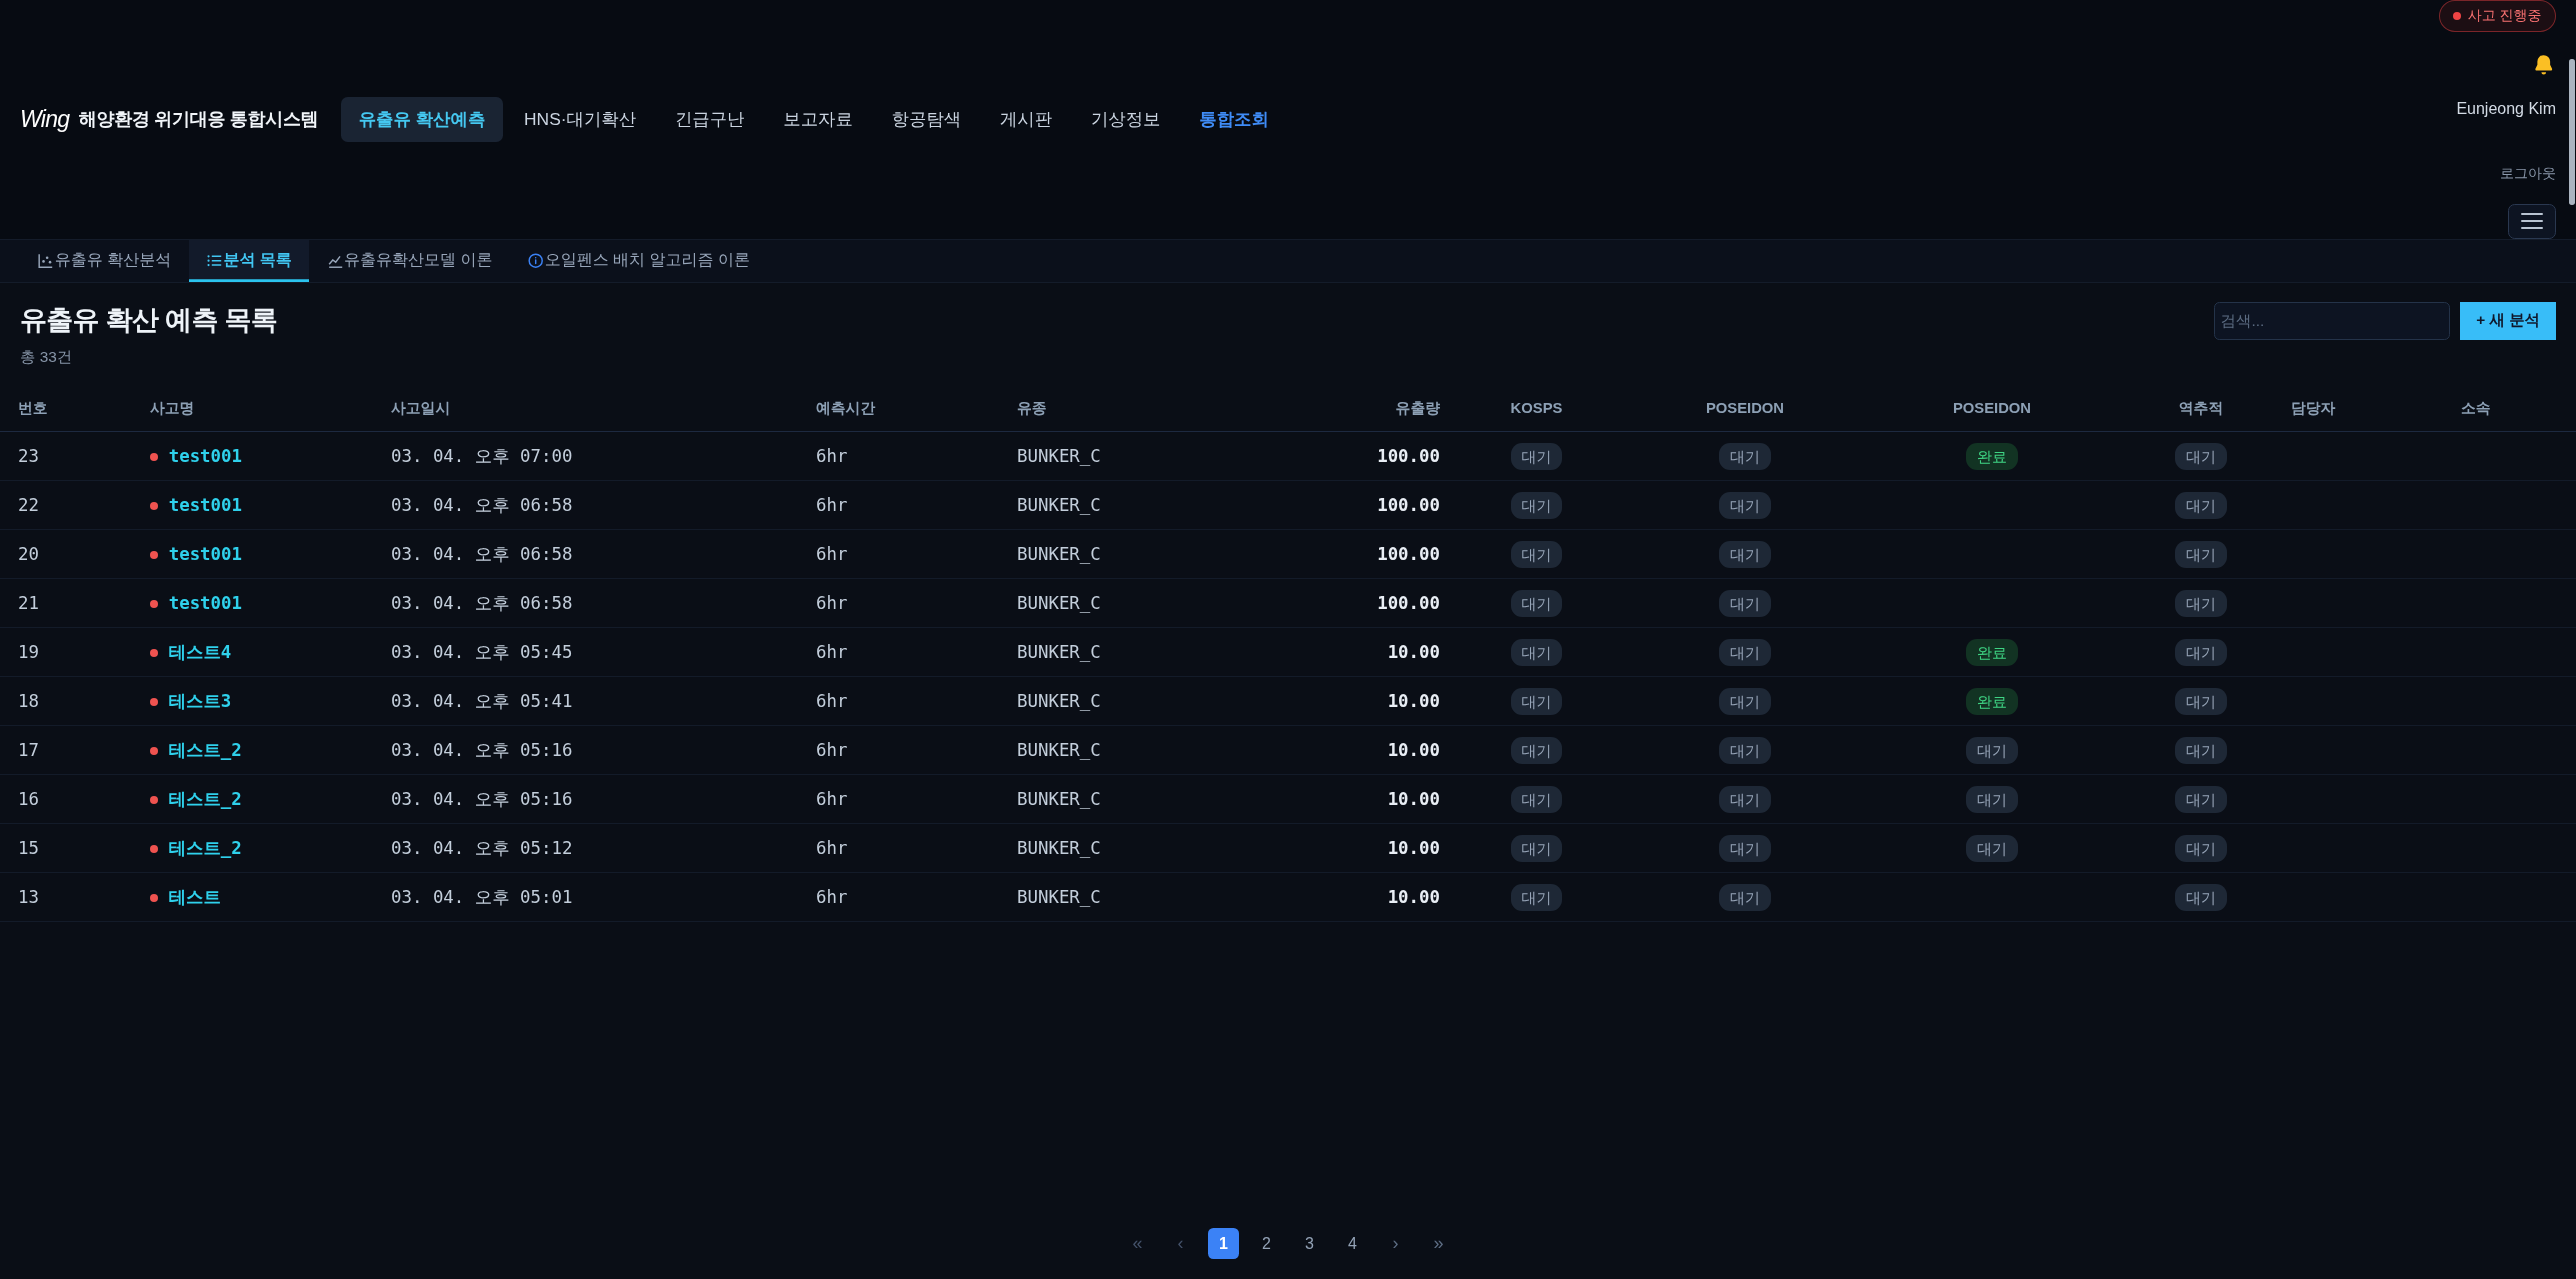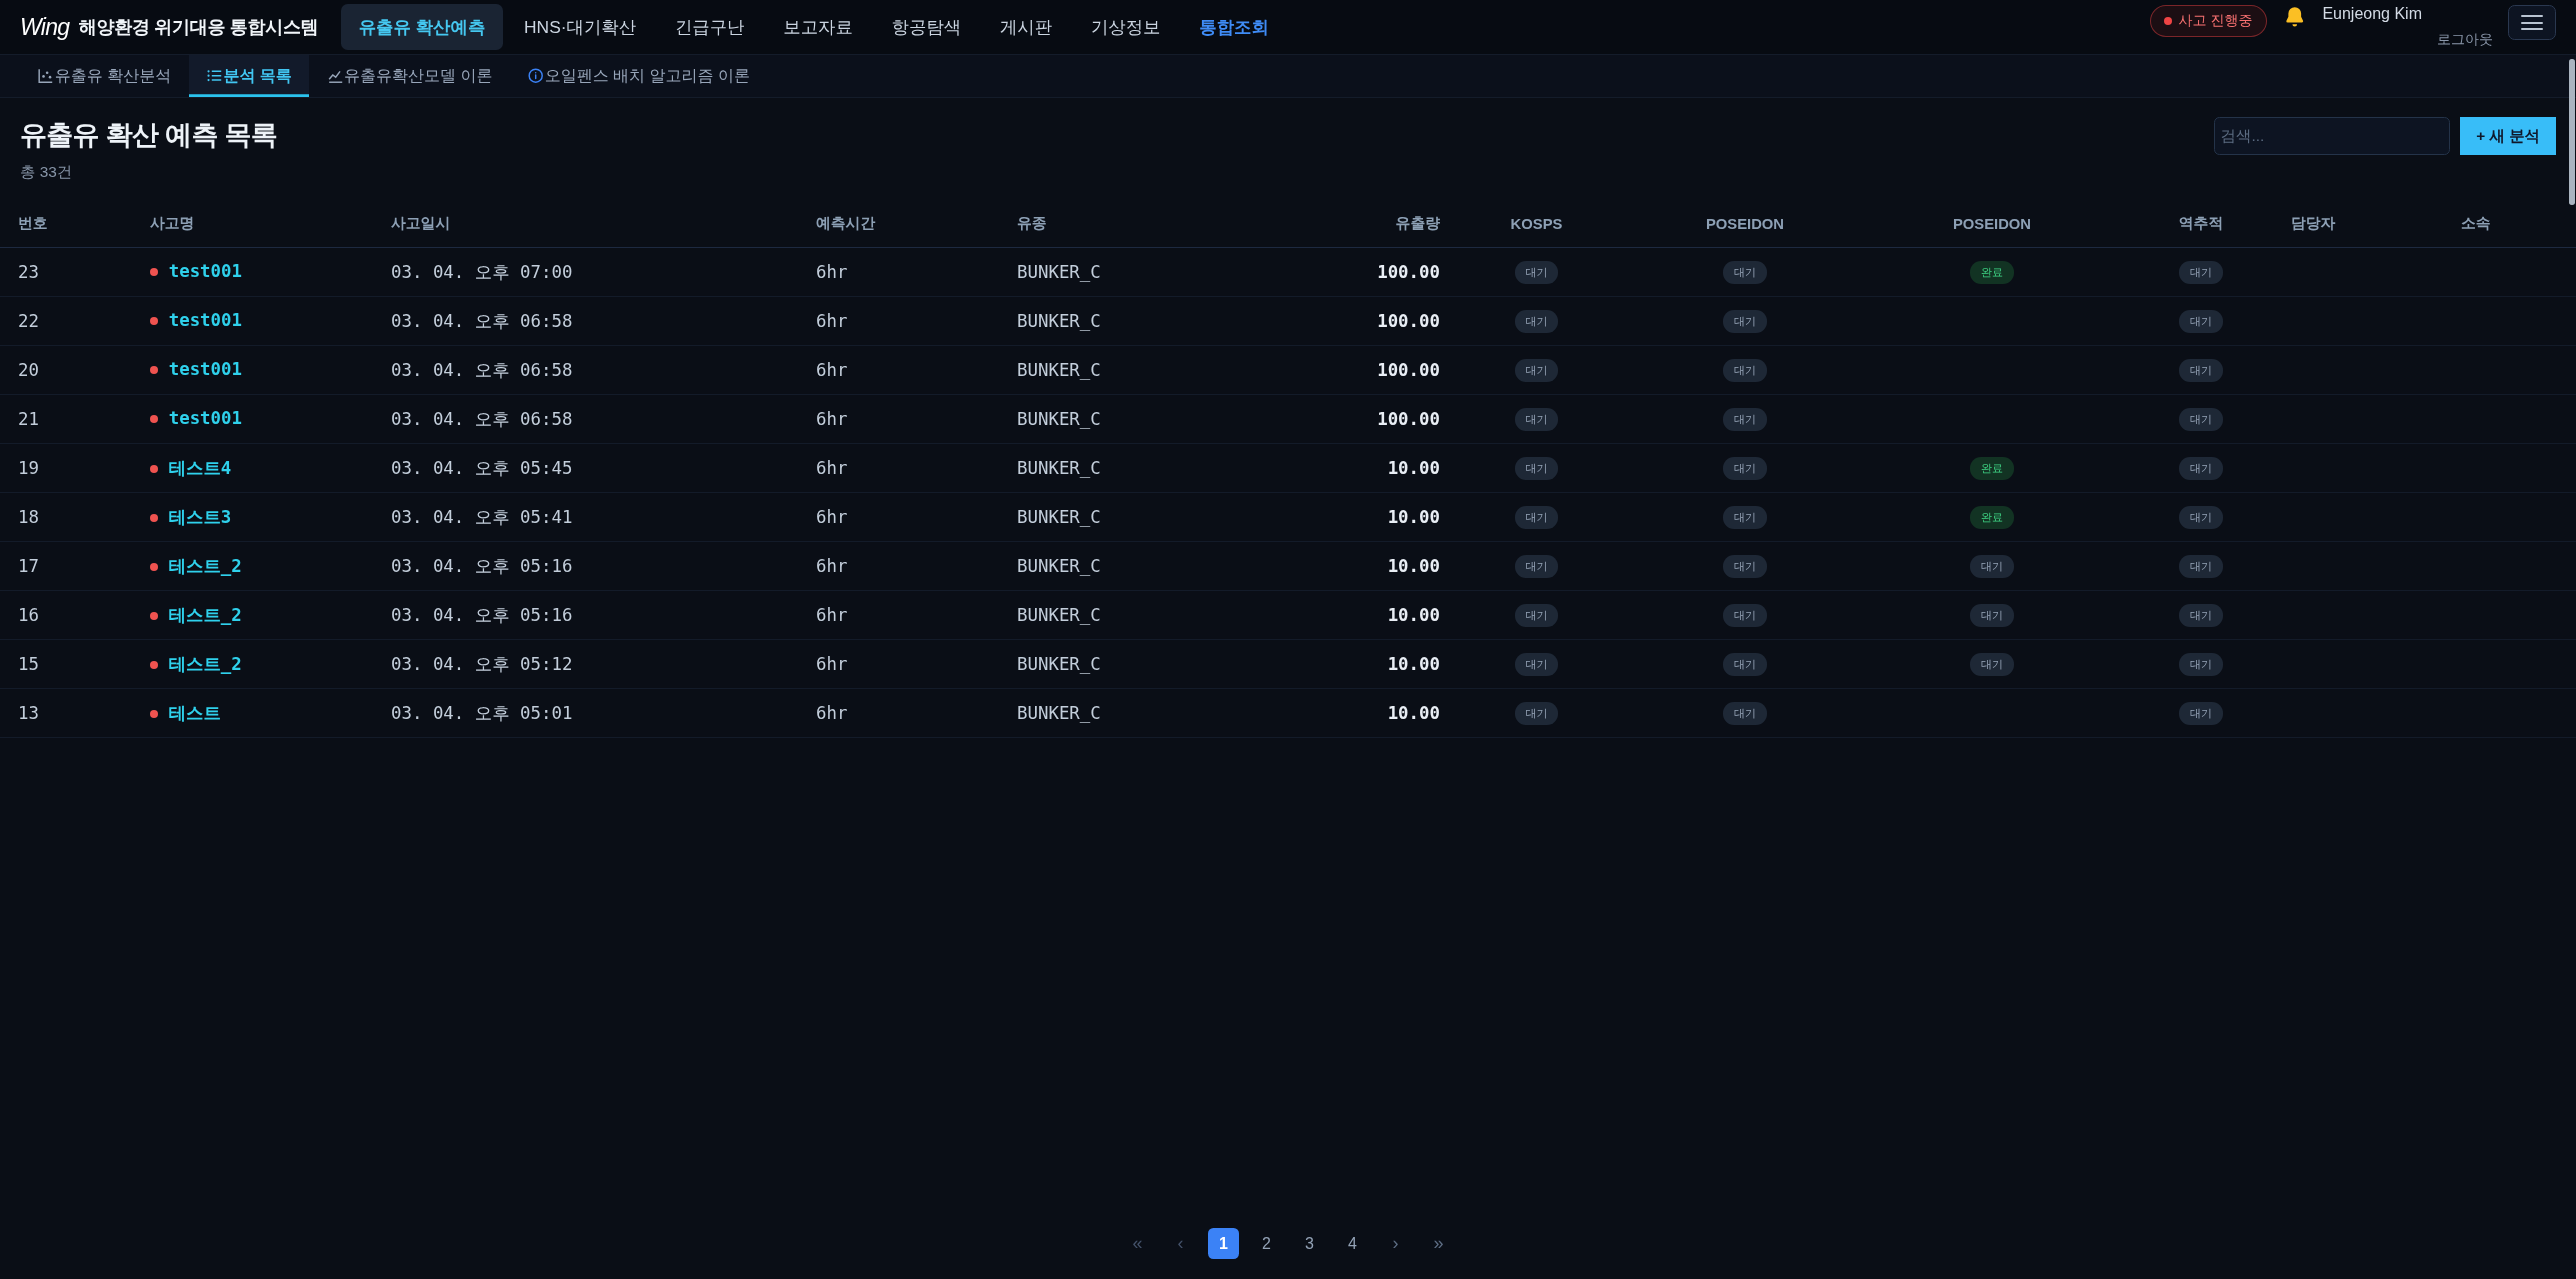--- a/index.html
+++ b/index.html
@@ -12,21 +12,21 @@
   
   .topbar { flex:0 0 55px; display:flex; align-items:center; padding:0 20px;
     background:#070b12; border-bottom:0.7px solid #141c2a; }
   .brand { display:flex; align-items:center; gap:9.4px; cursor:pointer; }
   .brand .logo { font-size:23px; font-weight:normal; font-style:italic; color:#ffffff; letter-spacing:-0.7px; }
   .brand .title { font-size:18px; font-weight:700; color:#f1f5f9; letter-spacing:-0.3px; }
   .main-nav { display:flex; align-items:center; margin-left:23px; gap:4px; }
   .nav-item { font-size:17.4px; color:#cbd5e1; padding:10.7px 17.4px; border-radius:6.7px; cursor:pointer; white-space:nowrap; }
   .nav-item.active { background:#1a2433; color:#45c8f1; font-weight:700; }
   .nav-item.highlight { color:#3f8cf6; font-weight:700; }
-  .topbar-right { margin-left:auto; display:flex; align-items:flex-start; gap:15px; }
+  .topbar-right { margin-left:auto; display:flex; align-items:flex-end; gap:21px;flex-direction:column; }
   .incident-badge { display:flex; align-items:center; gap:6.7px; font-size:14px; color:#f87171;
     background:rgba(127,29,29,.18); border:0.7px solid rgba(239,68,68,.45); padding:6px 13.4px; border-radius:670px; white-space:nowrap; }
   .incident-badge .dot { width:8px; height:8px; border-radius:50%; background:#ef4444; }
   .bell-btn { background:none; border:none; cursor:pointer; display:flex; }
   .bell-btn svg { width:25.5px; height:25.5px; }
   .user-name { font-size:16px; color:#d3dbe5; white-space:nowrap; }
   .logout { font-size:14px; color:#8b98ab; background:none; border:none; cursor:pointer; white-space:nowrap;margin-top:26px; }
   .menu-btn { width:48px; height:35px; border:0.7px solid #2a3850; border-radius:6.7px; background:#0d1422;
     display:flex; flex-direction:column; justify-content:center; align-items:center; gap:4.7px; cursor:pointer; }
   .menu-btn span { width:21.5px; height:2px; background:#b9c4d2; border-radius:1.3px; }
@@ -56,21 +56,21 @@
   th:nth-child(11), td:nth-child(11) { padding-left:16px; }
   th:nth-child(12), td:nth-child(12) { padding-left:18px; }
   th:last-child, td:last-child { padding-right:18px; }
   .al-center { text-align:center; } .al-right { text-align:right; } .al-left { text-align:left; }
   td.t-mono, td.t-mono-strong { font-family:"DejaVu Sans Mono","Liberation Mono",monospace; }
   td.t-mono-strong { font-weight:700; color:#e9eef5; }
   .incident-link { color:#2fd1ec; font-weight:700; font-size:17.4px; text-decoration:none; cursor:pointer;
     font-family:"DejaVu Sans Mono","Liberation Mono",monospace; }
   .incident-dot { display:inline-block; width:8px; height:8px; border-radius:50%; background:#ef5350;
     margin-right:10.7px; vertical-align:middle; }
-  .badge { display:inline-block; font-size:11px; padding:6px 10.7px; border-radius:11px; line-height:1; }
+  .badge { display:inline-block; font-size:15px; padding:6px 10.7px; border-radius:11px; line-height:1; }
   .badge.wait { background:#1e2836; color:#97a5b8; }
   .badge.done { background:#123323; color:#3fd584; }
   
   .pagination { margin-top:auto; display:flex; justify-content:center; align-items:center; gap:12px; padding:16px 0 20px; }
   .page-btn { min-width:31px; height:31px; display:flex; align-items:center; justify-content:center;
     font-size:16px; color:#93a2b6; background:transparent; border:none; border-radius:5.4px; cursor:pointer; }
   .page-btn.arrow { color:#5d6d84; font-size:18px; }
   .page-btn.disabled { color:#44526a; }
   .page-btn.active { background:#3b82f6; color:#ffffff; font-weight:700; }
   

